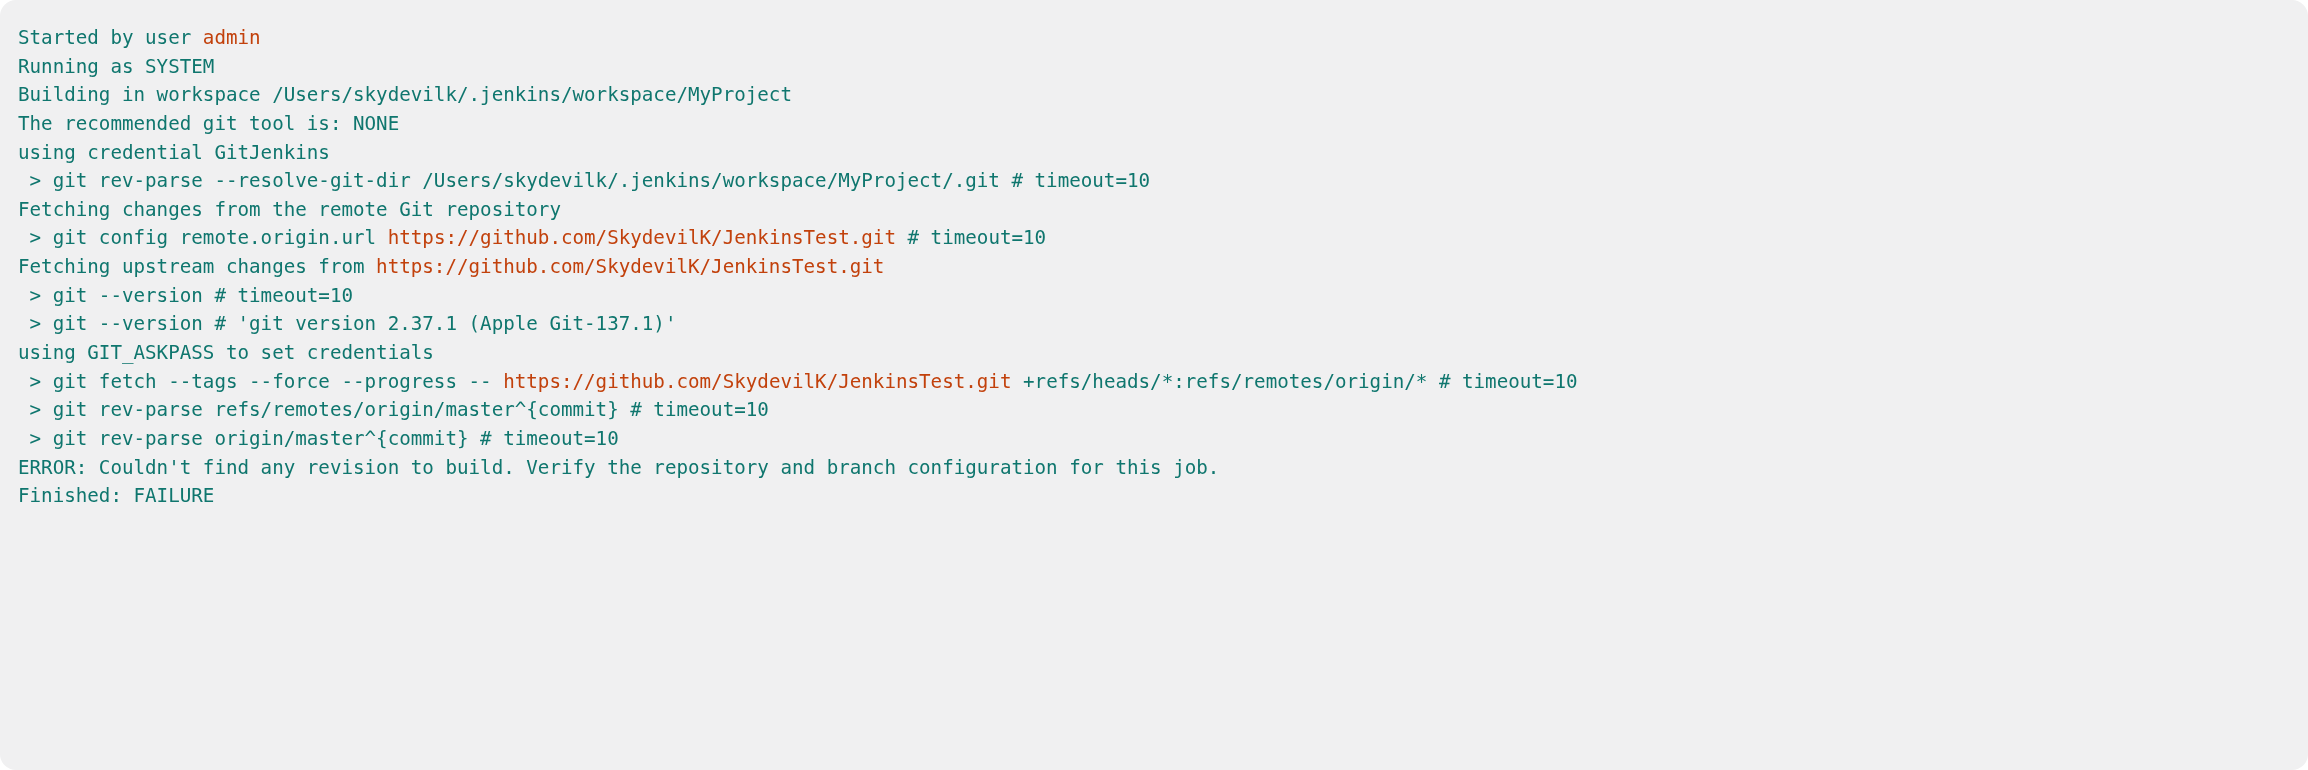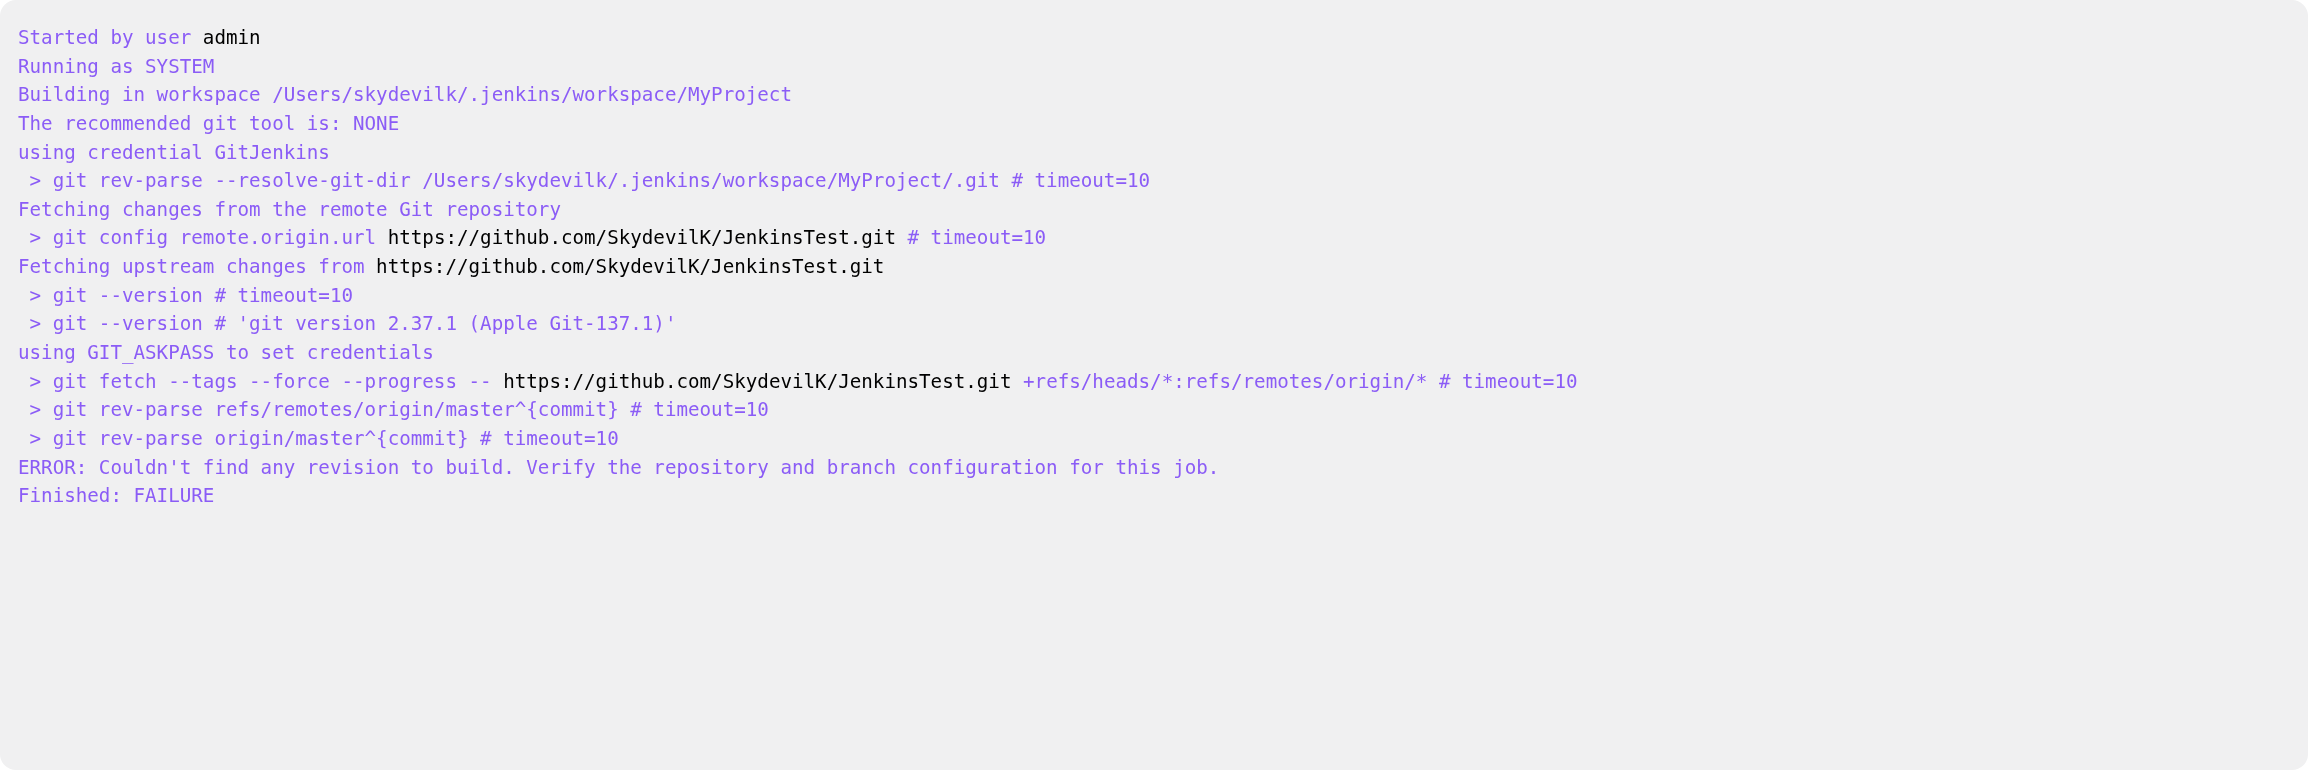--- a/index.html
+++ b/index.html
@@ -40,21 +40,21 @@
     font-size: 19.2px;
     line-height: 28.65px;
     color: #15161a;
   }
   .seg {
     white-space: pre;
     font-family: inherit;
     font-size: inherit;
     line-height: inherit;
   }
-  .seg.plain { color: #8b5cf6; }
-  .seg.link  { color: #000000; }
+  .seg.plain { color: #0f766e; }
+  .seg.link  { color: #c2410c; }
 </style>
 </head>
 <body>
 
 <div class="console-panel">
   <div class="console-output" id="console-output-log"><div class="log-line"><span class="seg plain">Started by user </span><span class="seg link">admin</span></div><div class="log-line"><span class="seg plain">Running as SYSTEM</span></div><div class="log-line"><span class="seg plain">Building in workspace /Users/skydevilk/.jenkins/workspace/MyProject</span></div><div class="log-line"><span class="seg plain">The recommended git tool is: NONE</span></div><div class="log-line"><span class="seg plain">using credential GitJenkins</span></div><div class="log-line"><span class="seg plain"> &gt; git rev-parse --resolve-git-dir /Users/skydevilk/.jenkins/workspace/MyProject/.git # timeout=10</span></div><div class="log-line"><span class="seg plain">Fetching changes from the remote Git repository</span></div><div class="log-line"><span class="seg plain"> &gt; git config remote.origin.url </span><span class="seg link">https://github.com/SkydevilK/JenkinsTest.git</span><span class="seg plain"> # timeout=10</span></div><div class="log-line"><span class="seg plain">Fetching upstream changes from </span><span class="seg link">https://github.com/SkydevilK/JenkinsTest.git</span></div><div class="log-line"><span class="seg plain"> &gt; git --version # timeout=10</span></div><div class="log-line"><span class="seg plain"> &gt; git --version # 'git version 2.37.1 (Apple Git-137.1)'</span></div><div class="log-line"><span class="seg plain">using GIT_ASKPASS to set credentials</span></div><div class="log-line"><span class="seg plain"> &gt; git fetch --tags --force --progress -- </span><span class="seg link">https://github.com/SkydevilK/JenkinsTest.git</span><span class="seg plain"> +refs/heads/*:refs/remotes/origin/* # timeout=10</span></div><div class="log-line"><span class="seg plain"> &gt; git rev-parse refs/remotes/origin/master^{commit} # timeout=10</span></div><div class="log-line"><span class="seg plain"> &gt; git rev-parse origin/master^{commit} # timeout=10</span></div><div class="log-line"><span class="seg plain">ERROR: Couldn't find any revision to build. Verify the repository and branch configuration for this job.</span></div><div class="log-line"><span class="seg plain">Finished: FAILURE</span></div></div>
 </div>
 
 </body></html>

